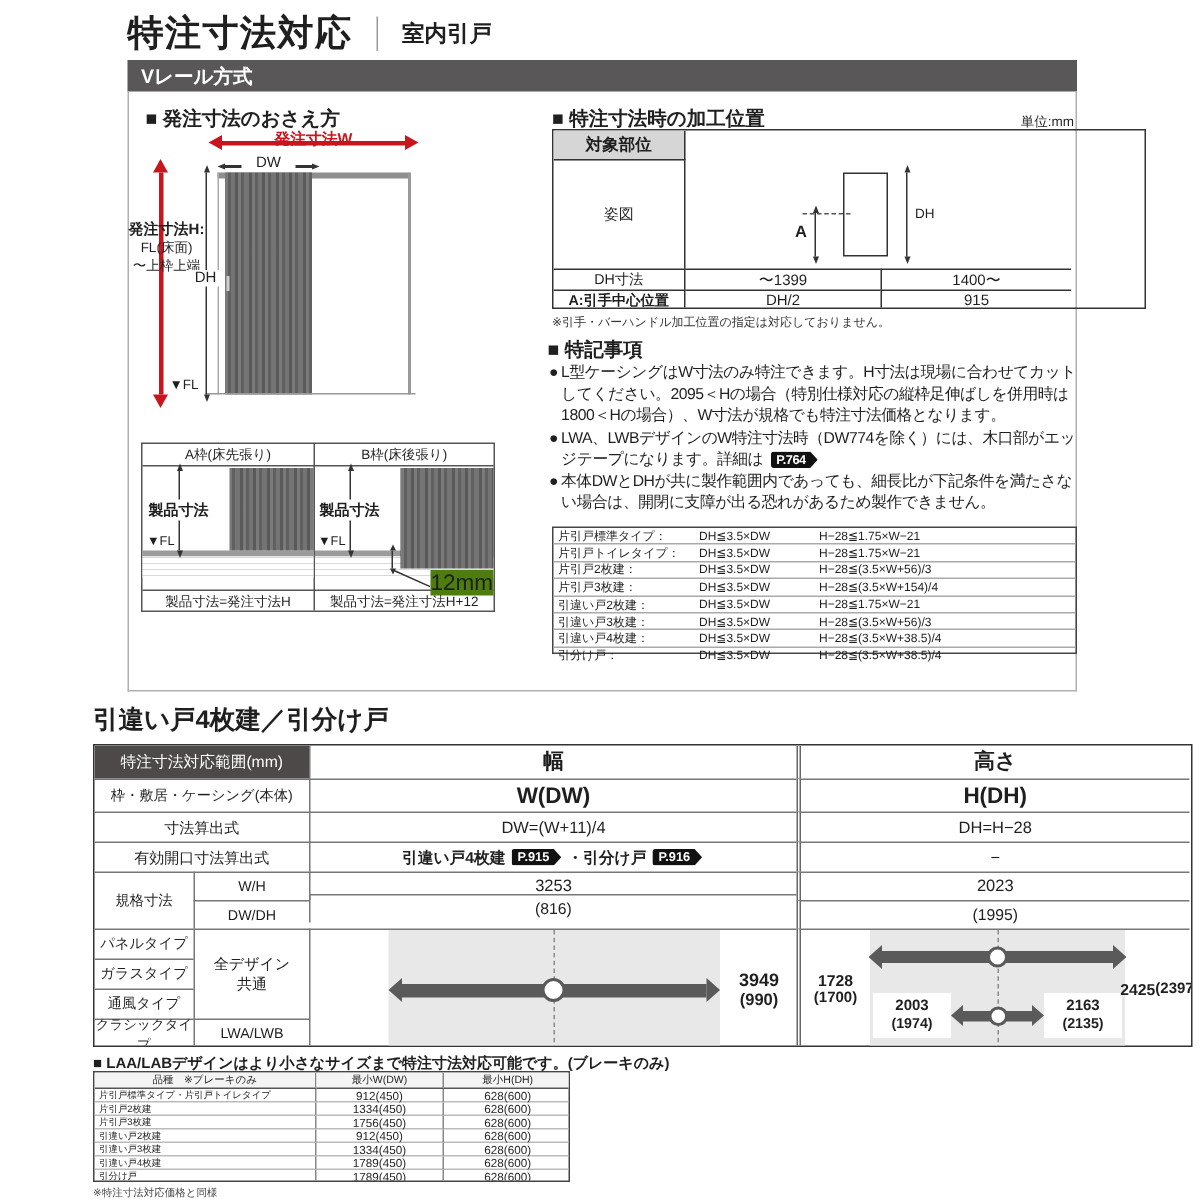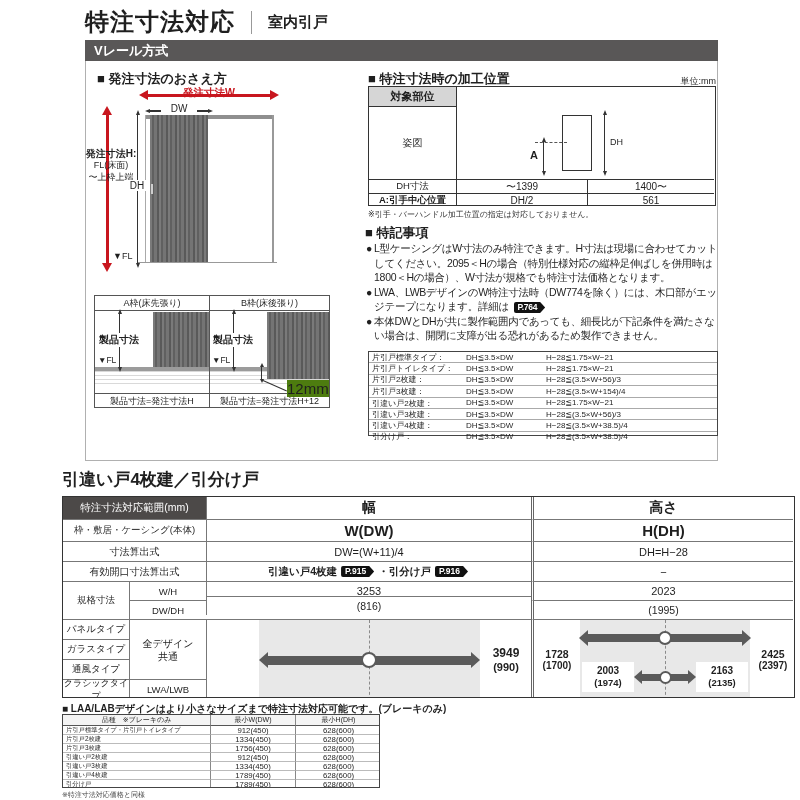--- a/index.html
+++ b/index.html
@@ -104,37 +104,37 @@
     <div class="abs" style="left:117px;top:59px;font-size:8.5px;background:#fff">▼FL</div>
     <div class="arrow-v thin" style="left:166px;top:71px;width:1px;height:12px;--hw:4px;--hh:2px"></div>
     <div class="abs" style="left:168px;top:84px;width:26px;height:1px;background:#333;transform:rotate(24deg);transform-origin:left center"></div>
     <div class="abs" style="left:192px;top:84px;font-size:15px;background:#4d7c0f">12mm</div>
     <div class="abs ctr" style="left:115px;top:98px;width:119px;height:14px;font-size:9px">製品寸法=発注寸法H+12</div>
   </div>
 
   <div class="abs b" style="left:368px;top:70px;font-size:13px">■ 特注寸法時の加工位置</div>
   <div class="abs" style="left:640px;top:75px;width:76px;font-size:9px;text-align:right">単位:mm</div>
 
-  <div class="abs" style="left:368px;top:86px;width:348px;height:120px;border:1.5px solid #333;overflow:hidden">
+  <div class="abs" style="left:368px;top:86px;width:396px;height:120px;border:1.5px solid #333;overflow:hidden">
     <div class="cell gray b" style="left:0;top:0;width:88px;height:20px;font-size:11px;border-right:1px solid #333;border-bottom:1px solid #333">対象部位</div>
     <div class="cell" style="left:0;top:20px;width:88px;height:72px;font-size:10px;border-right:1px solid #333">姿図</div>
     <div class="abs" style="left:88px;top:20px;width:257px;height:72px">
       <div class="abs" style="left:105px;top:8px;width:30px;height:56px;border:1.5px solid #333"></div>
       <div class="arrow-v thin" style="left:147px;top:8px;width:1px;height:56px"></div>
       <div class="abs" style="left:153px;top:30px;font-size:9px">DH</div>
       <div class="abs" style="left:78px;top:35px;width:32px;border-top:1px dashed #555"></div>
       <div class="arrow-v thin" style="left:86px;top:35px;width:1px;height:29px"></div>
       <div class="abs b" style="left:73px;top:42px;font-size:11px">A</div>
     </div>
     <div class="cell" style="left:0;top:92px;width:88px;height:14px;font-size:9.5px;border-top:1px solid #333;border-right:1px solid #333">DH寸法</div>
     <div class="cell" style="left:88px;top:92px;width:130px;height:14px;font-size:10px;border-top:1px solid #333">〜1399</div>
     <div class="cell" style="left:218px;top:92px;width:127px;height:14px;font-size:10px;border-top:1px solid #333;border-left:1px solid #333">1400〜</div>
     <div class="cell b" style="left:0;top:106px;width:88px;height:14px;font-size:9.5px;border-top:1px solid #333;border-right:1px solid #333">A:引手中心位置</div>
     <div class="cell" style="left:88px;top:106px;width:130px;height:14px;font-size:10px;border-top:1px solid #333">DH/2</div>
-    <div class="cell" style="left:218px;top:106px;width:127px;height:14px;font-size:10px;border-top:1px solid #333;border-left:1px solid #333">561</div>
+    <div class="cell" style="left:218px;top:106px;width:127px;height:14px;font-size:10px;border-top:1px solid #333;border-left:1px solid #333">915</div>
   </div>
   <div class="abs" style="left:368px;top:209px;font-size:8px;color:#333">※引手・バーハンドル加工位置の指定は対応しておりません。</div>
 
   <div class="abs b" style="left:365px;top:224px;font-size:13px">■ 特記事項</div>
   <div class="abs" style="left:366px;top:241px;width:352px;font-size:10.5px;line-height:14.5px;letter-spacing:-0.3px">
     <div style="display:flex">
       <span style="margin-right:2px">●</span>
       <span style="flex:1">L型ケーシングはW寸法のみ特注できます。H寸法は現場に合わせてカットしてください。2095＜Hの場合（特別仕様対応の縦枠足伸ばしを併用時は1800＜Hの場合）、W寸法が規格でも特注寸法価格となります。</span>
     </div>
     <div style="display:flex">
@@ -261,21 +261,21 @@
           <span>2003</span>
           <span style="font-size:9.5px">(1974)</span>
         </div>
         <div class="arrow-h thick" style="left:62px;top:53.5px;width:46px;height:7px;--hh:7px;--hw:8px"></div>
         <div class="knob" style="left:78.5px;top:50.5px;width:13px;height:13px"></div>
         <div class="cell" style="left:116px;top:42px;width:52px;height:30px;background:#fff;flex-direction:column;font-weight:bold;font-size:10px;line-height:12px">
           <span>2163</span>
           <span style="font-size:9.5px">(2135)</span>
         </div>
       </div>
-      <div class="cell" style="left:216px;top:0;width:46px;height:80px;flex-direction:column;font-weight:bold;font-size:10.5px;line-height:12.5px">
+      <div class="cell" style="left:216px;top:0;width:46px;height:80px;flex-direction:row;font-weight:bold;font-size:10.5px;line-height:12.5px">
         <span>2425</span>
         <span style="font-size:10px">(2397)</span>
       </div>
     </div>
   </div>
 
   <div class="abs b" style="left:62px;top:702px;font-size:10px">■ LAA/LABデザインはより小さなサイズまで特注寸法対応可能です。(ブレーキのみ)</div>
   <div class="abs" style="left:62px;top:714px;width:318px;height:74px;border:1px solid #444;overflow:hidden">
     <div class="cell" style="left:0;top:0;width:148px;height:11px;font-size:7px;border-right:1px solid #888;border-bottom:1px solid #555;background:#f4f4f4">品種　※ブレーキのみ</div>
     <div class="cell" style="left:148px;top:0;width:85px;height:11px;font-size:7px;border-right:1px solid #888;border-bottom:1px solid #555;background:#f4f4f4">最小W(DW)</div>

